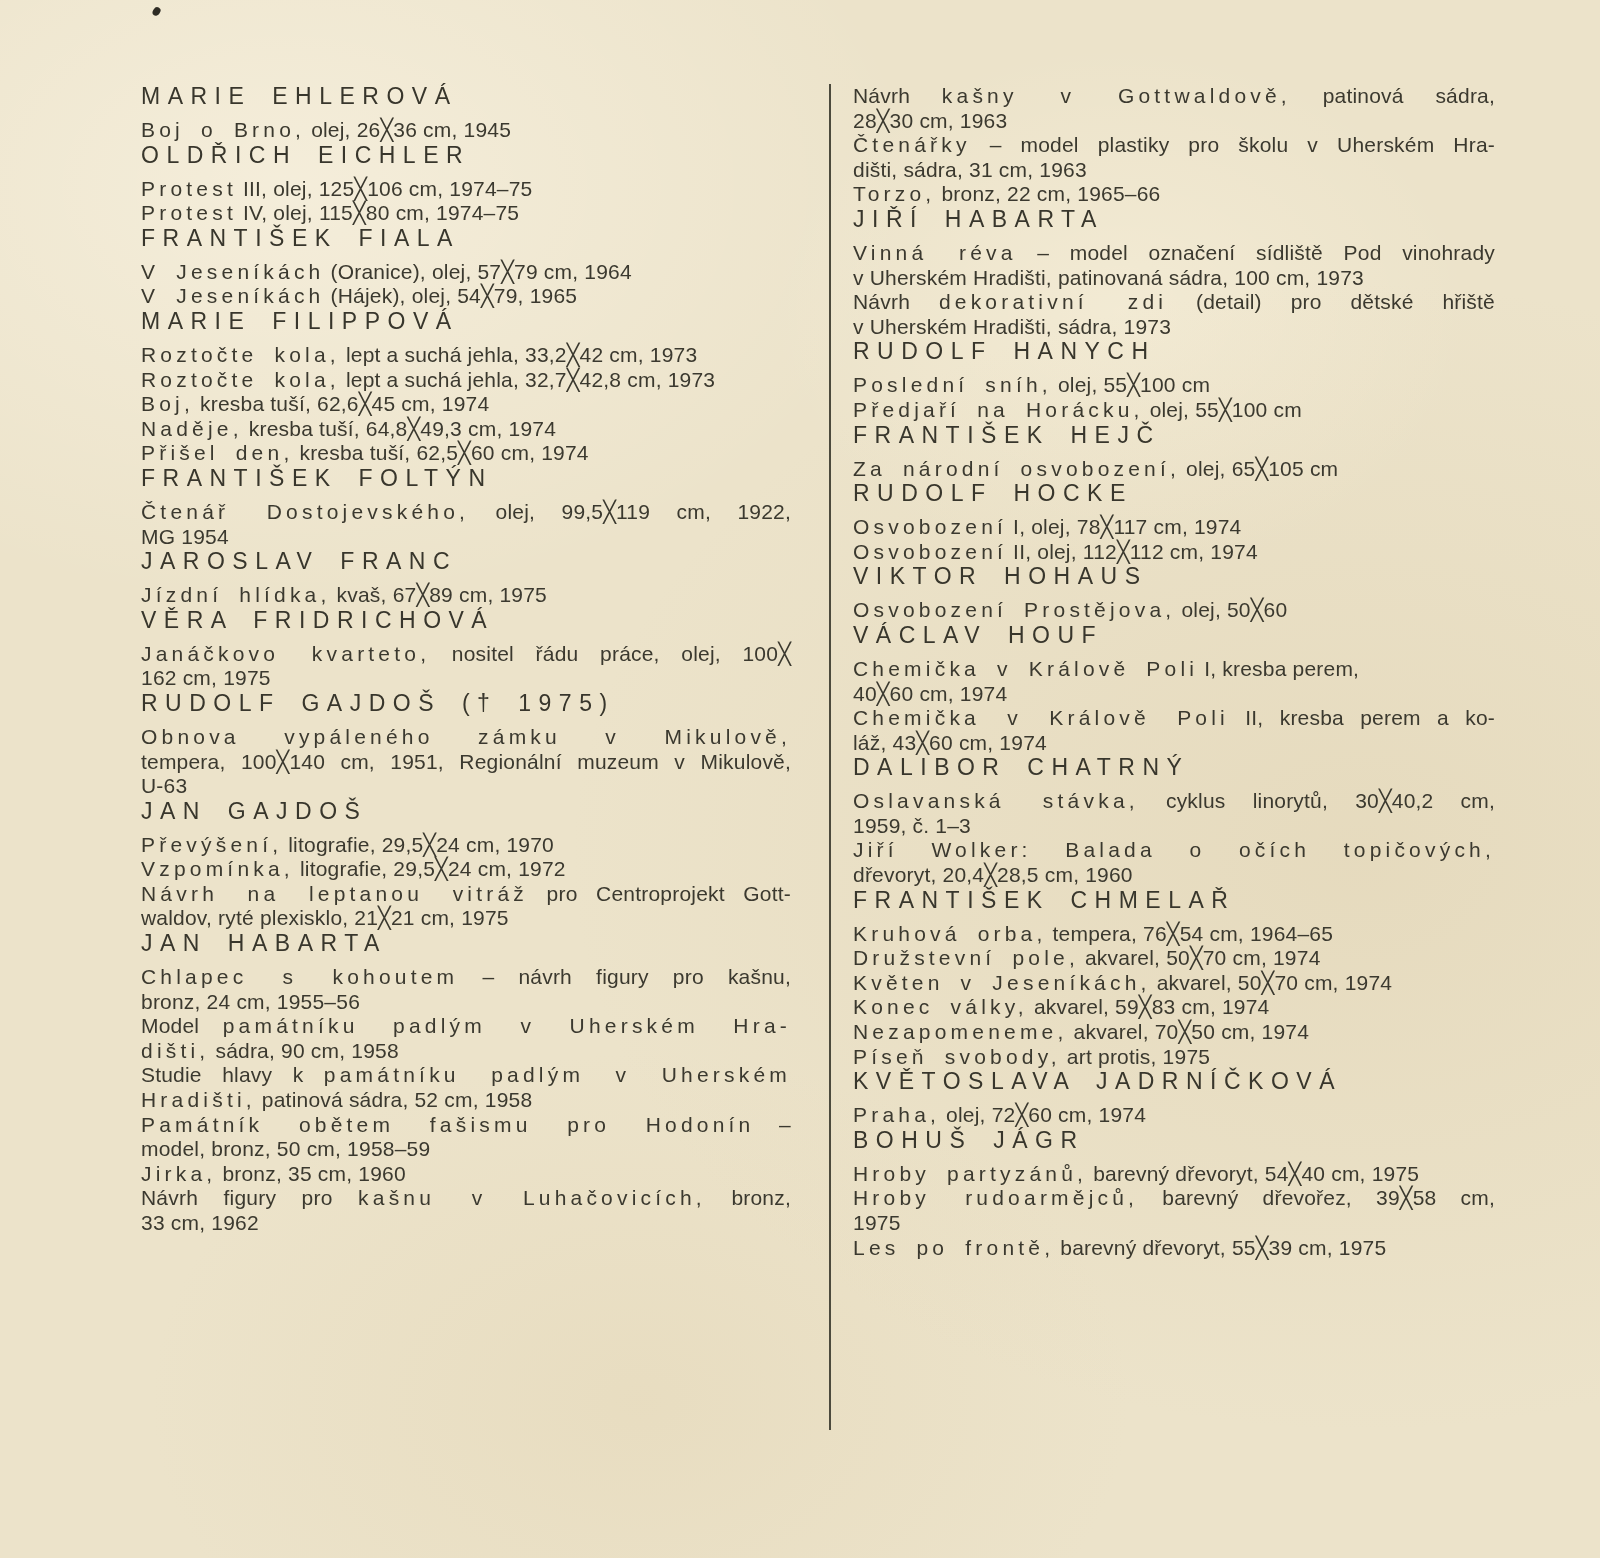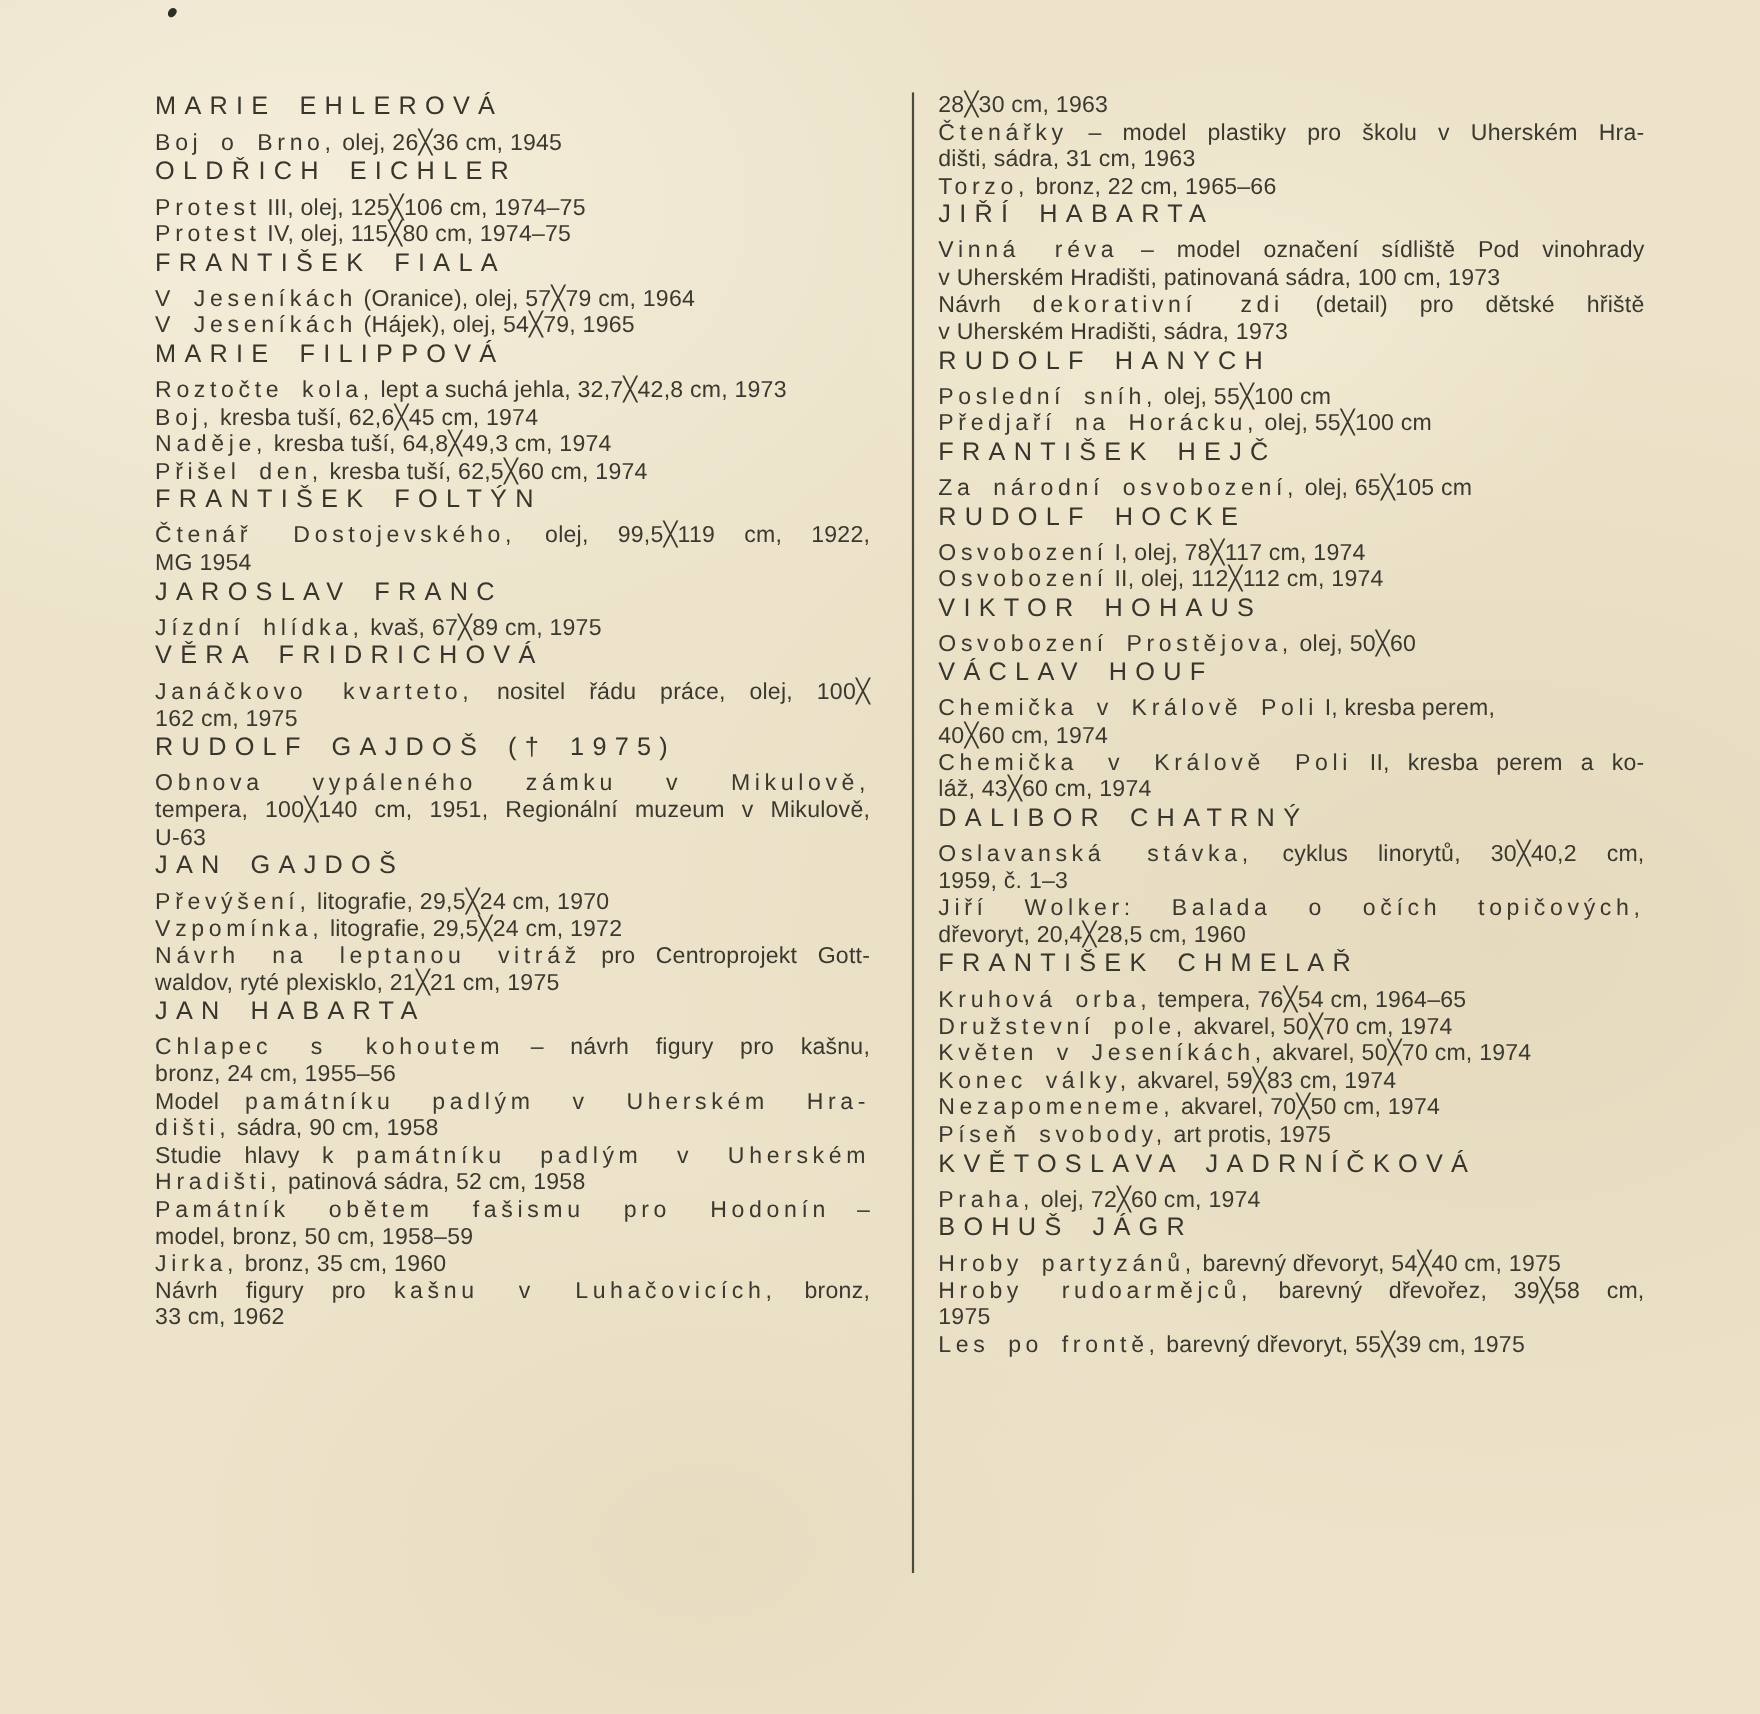--- a/index.html
+++ b/index.html
@@ -104,20 +104,23 @@
         <div class="work">
           <div class="line"><span class="t sp">V Jeseníkách</span><span class="t"> (Oranice), olej, 57╳79 cm, 1964</span></div>
         </div>
         <div class="work">
           <div class="line"><span class="t sp">V Jeseníkách</span><span class="t"> (Hájek), olej, 54╳79, 1965</span></div>
         </div>
       </div>
       <div class="section">
         <div class="artist">MARIE FILIPPOVÁ</div>
         <div class="work">
+          <div class="line"><span class="t sp">Roztočte kola,</span><span class="t"> lept a suchá jehla, 33,2╳42 cm, 1973</span></div>
+        </div>
+        <div class="work">
           <div class="line"><span class="t sp">Roztočte kola,</span><span class="t"> lept a suchá jehla, 32,7╳42,8 cm, 1973</span></div>
         </div>
         <div class="work">
           <div class="line"><span class="t sp">Boj,</span><span class="t"> kresba tuší, 62,6╳45 cm, 1974</span></div>
         </div>
         <div class="work">
           <div class="line"><span class="t sp">Naděje,</span><span class="t"> kresba tuší, 64,8╳49,3 cm, 1974</span></div>
         </div>
         <div class="work">
           <div class="line"><span class="t sp">Přišel den,</span><span class="t"> kresba tuší, 62,5╳60 cm, 1974</span></div>
@@ -187,20 +190,21 @@
         </div>
         <div class="work">
           <div class="line j"><span class="t">Návrh figury pro </span><span class="t sp">kašnu v Luhačovicích,</span><span class="t"> bronz,</span></div>
           <div class="line"><span class="t">33 cm, 1962</span></div>
         </div>
       </div>
     </div>
   <div class="col col-right" id="col-right">
       <div class="section">
         <div class="work">
+          <div class="line j"><span class="t">Návrh </span><span class="t sp">kašny v Gottwaldově,</span><span class="t"> patinová sádra,</span></div>
           <div class="line"><span class="t">28╳30 cm, 1963</span></div>
         </div>
         <div class="work">
           <div class="line j"><span class="t sp">Čtenářky</span><span class="t"> – model plastiky pro školu v Uherském Hra-</span></div>
           <div class="line"><span class="t">dišti, sádra, 31 cm, 1963</span></div>
         </div>
         <div class="work">
           <div class="line"><span class="t sp">Torzo,</span><span class="t"> bronz, 22 cm, 1965–66</span></div>
         </div>
       </div>

